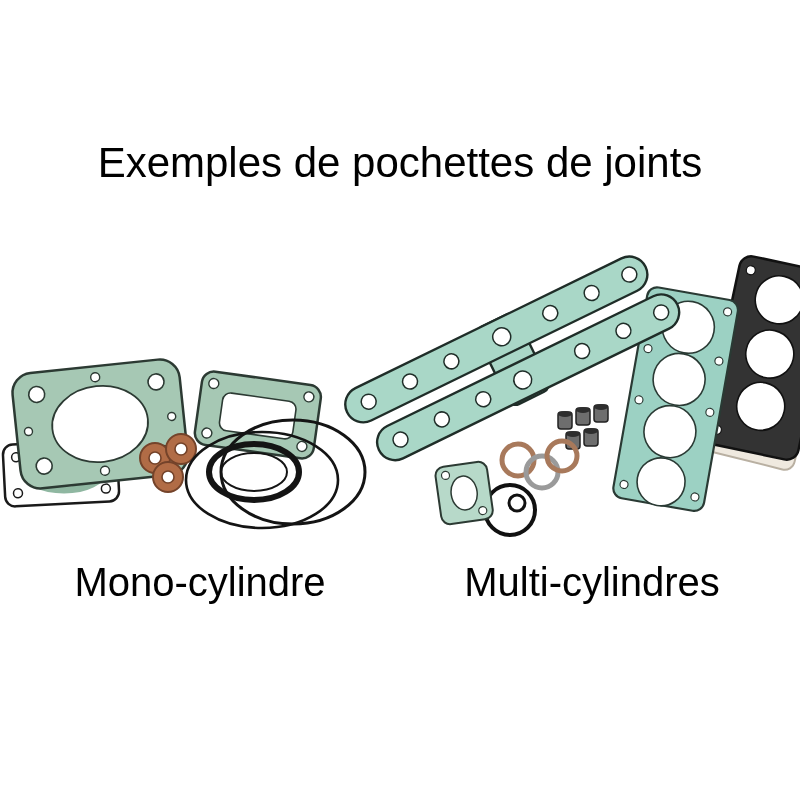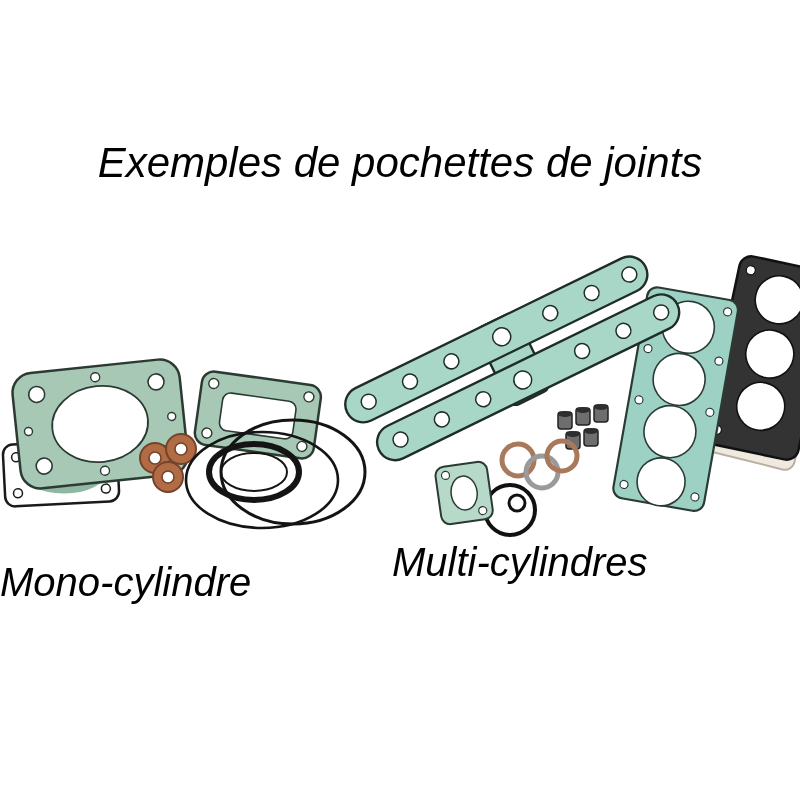--- a/index.html
+++ b/index.html
@@ -7,40 +7,40 @@
     width: 800px; height: 800px;
     background: #ffffff;
     font-family: "Liberation Sans", sans-serif;
     color: #000;
     overflow: hidden;
   }
   .canvas {
     position: relative;
     width: 800px; height: 800px;
     background: #ffffff;
-    font-style: italic;
   }
   .title-block {
     position: absolute;
     top: 136px; left: 0;
     width: 800px;
     text-align: center;
     font-size: 42px;
     line-height: 54px;
     font-weight: 400;
     letter-spacing: 0px;
   }
   .caption {
     position: absolute;
     font-size: 40px;
     font-weight: 400;
+    text-align: center;
     width: 400px;
   }
   .caption-mono { top: 560px; left: 0; }
-  .caption-multi { top: 540px; left: 392px; }
+  .caption-multi { top: 560px; left: 392px; }
   .illus { position: absolute; }
   .illus-mono { left: 0px; top: 348px; }
   .illus-multi { left: 330px; top: 242px; }
 </style>
 </head>
 <body>
 
 <div class="canvas">
 
   <div class="title-block">

